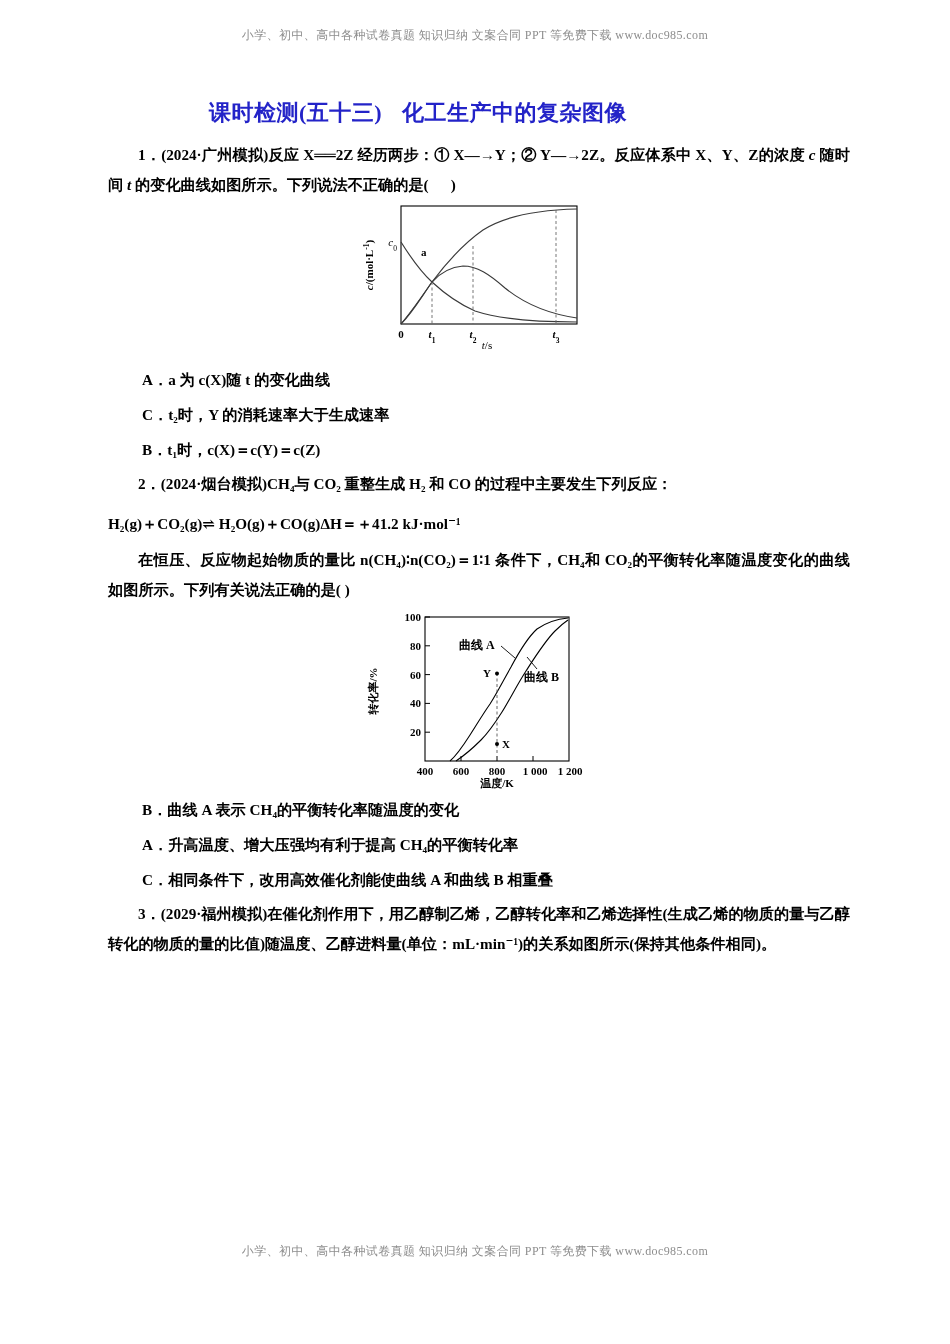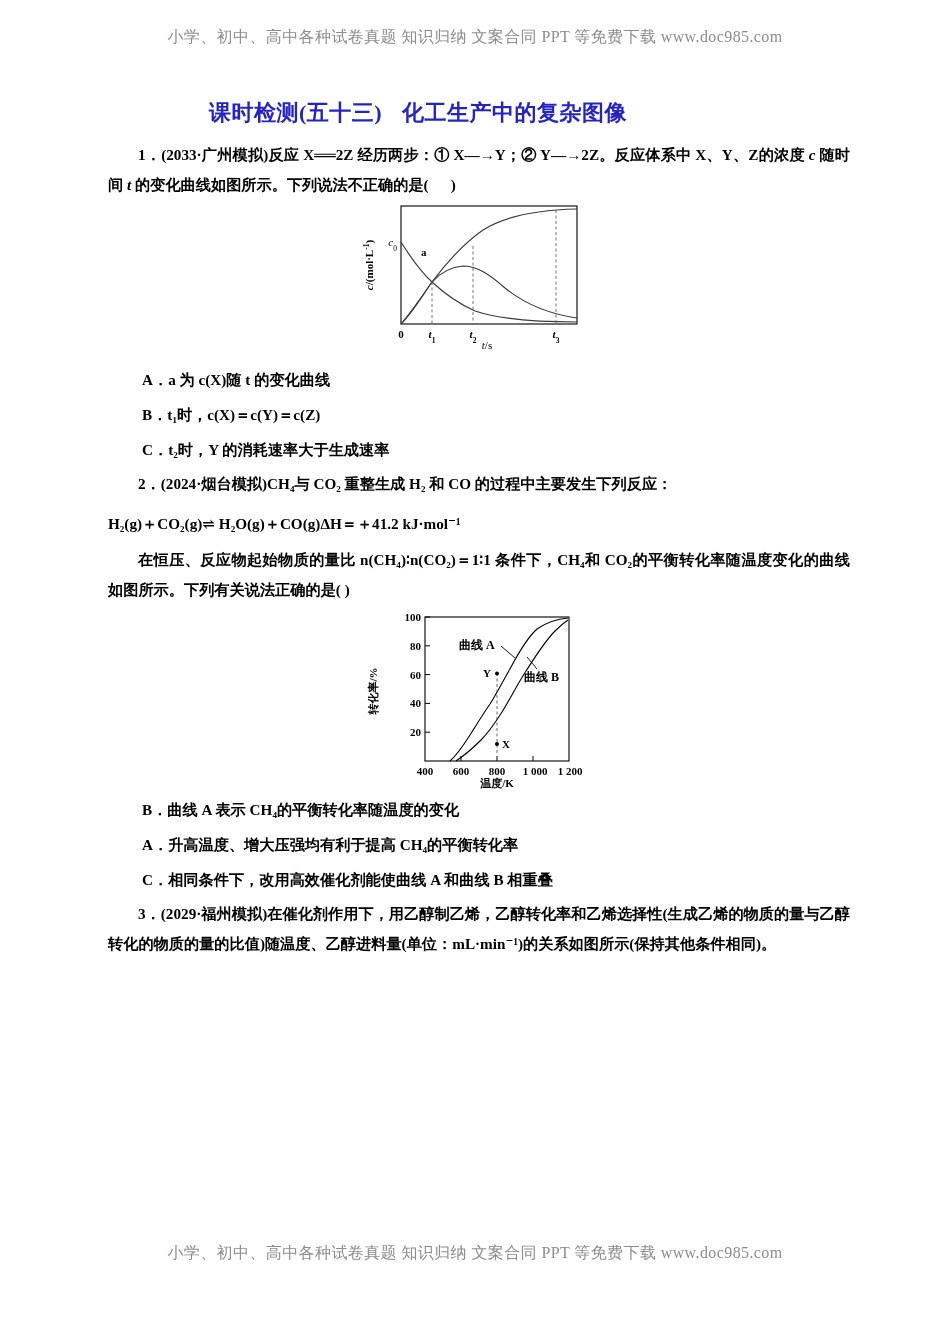--- a/index.html
+++ b/index.html
@@ -19,21 +19,21 @@
     position: absolute;
     left: 0; top: 0;
     width: 950px;
     height: 1344px;
   }
   .watermark {
     position: absolute;
     left: 0;
     width: 950px;
     text-align: center;
-    font-size: 16px;
+    font-size: 12px;
     color: #8d8d8d;
     letter-spacing: 0.4px;
     font-family: "Liberation Serif", "DejaVu Serif", serif;
     white-space: nowrap;
   }
   .watermark-top { top: 27px; }
   .watermark-bottom { top: 1243px; }
 
   .doc-title {
     position: absolute;
@@ -133,21 +133,21 @@
 <div class="page">
 
   <div class="watermark watermark-top">小学、初中、高中各种试卷真题 知识归纳 文案合同 PPT 等免费下载  www.doc985.com</div>
 
   <div class="doc-title">
     <span>课时检测(五十三)</span><span class="t-gap"></span><span>化工生产中的复杂图像</span>
   </div>
 
   <div class="content">
 
-    <p class="para indent"><span>1．</span><span>(2033·广州模拟)</span><span>反应 X══2Z 经历两步：① X—→Y；② Y—→2Z。反应体系中 X、Y、Z</span><span>的浓度 </span><span class="it">c</span><span> 随时间 </span><span class="it">t</span><span> 的变化曲线如图所示。下列说法不正确的是(</span><span class="blank"></span><span>)</span></p>
+    <p class="para indent"><span>1．</span><span>(2024·广州模拟)</span><span>反应 X══2Z 经历两步：① X—→Y；② Y—→2Z。反应体系中 X、Y、Z</span><span>的浓度 </span><span class="it">c</span><span> 随时间 </span><span class="it">t</span><span> 的变化曲线如图所示。下列说法不正确的是(</span><span class="blank"></span><span>)</span></p>
 
     <div class="figure fig1">
       <div class="fig-inner">
         <svg width="240" height="150" viewBox="0 0 240 150">
 
           <rect x="42" y="6" width="176" height="118" fill="none" stroke="#000" stroke-width="1.1"></rect>
 
           <text class="axlabel" x="14" y="65" transform="rotate(-90 14 65)" text-anchor="middle">
             <tspan font-style="italic">c</tspan><tspan>/(mol·L</tspan><tspan baseline-shift="super" font-size="7.5">-1</tspan><tspan>)</tspan>
           </text>
@@ -170,22 +170,22 @@
           <text class="axlabel-i" x="73" y="138" text-anchor="middle" font-weight="bold">t<tspan baseline-shift="sub" font-size="7.5" font-style="normal">1</tspan></text>
           <text class="axlabel-i" x="114" y="138" text-anchor="middle" font-weight="bold">t<tspan baseline-shift="sub" font-size="7.5" font-style="normal">2</tspan></text>
           <text class="axlabel-i" x="197" y="138" text-anchor="middle" font-weight="bold">t<tspan baseline-shift="sub" font-size="7.5" font-style="normal">3</tspan></text>
 
           <text class="axlabel-i" x="128" y="149" text-anchor="middle">t<tspan font-style="normal">/s</tspan></text>
         </svg>
       </div>
     </div>
 
     <p class="opt"><span>A．</span><span>a 为 c(X)随 t 的变化曲线</span></p>
+    <p class="opt"><span>C．</span><span>t₂时，Y 的消耗速率大于生成速率</span></p>
     <p class="opt"><span>B．</span><span>t₁时，c(X)＝c(Y)＝c(Z)</span></p>
-    <p class="opt"><span>C．</span><span>t₂时，Y 的消耗速率大于生成速率</span></p>
 
     <p class="para indent"><span>2．</span><span>(2024·烟台模拟)</span><span>CH₄与 CO₂ 重整生成 H₂ 和 CO 的过程中主要发生下列反应：</span></p>
 
     <div class="spacer-4"></div>
     <div class="spacer-4"></div>
     <p class="eq">H₂(g)＋CO₂(g)⇌ H₂O(g)＋CO(g)ΔH＝＋41.2 kJ·mol⁻¹</p>
     <div class="spacer-4"></div>
 
     <p class="para indent">在恒压、反应物起始物质的量比 n(CH₄)∶n(CO₂)＝1∶1 条件下，CH₄和 CO₂的平衡转化率随温度变化的曲线如图所示。下列有关说法正确的是(   )</p>
 

